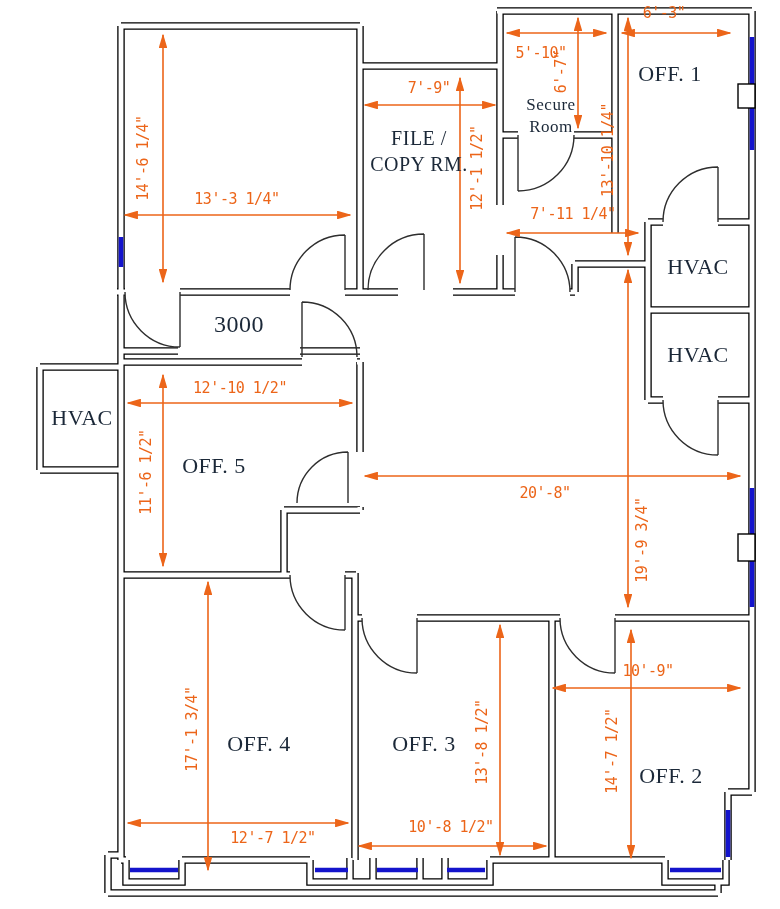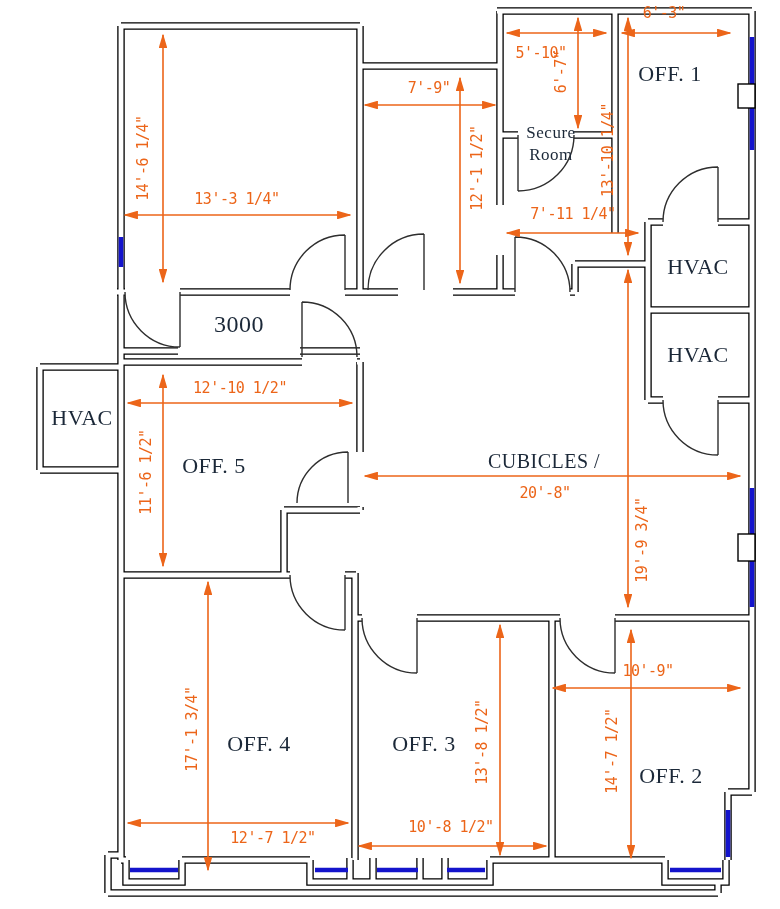--- a/index.html
+++ b/index.html
@@ -14,21 +14,21 @@
   .door{fill:none;stroke:#2e2e2e;stroke-width:1.4;}
   .win{stroke:var(--window,#1414CC);stroke-width:4.6;}
   .mull{fill:#ffffff;stroke:var(--wall,#000);stroke-width:1.4;}
   .dimline{stroke:var(--dimension,#EC6519);stroke-width:1.6;}
   .arrfill{fill:var(--dimension,#EC6519);}
   
   .lbl{position:absolute;transform:translate(-50%,-50%);white-space:nowrap;}
   .room{font-family:Liberation Serif, serif;font-size:20px;color:var(--room-label,#1B2838);letter-spacing:0.5px;}
   .big{font-size:22px;}
   .sm{font-size:17px;}
-  .lines{text-align:center;line-height:1.28;margin-top:28px;}
+  .lines{text-align:center;line-height:1.28;}
   .dim{font-family:"DejaVu Sans Mono",monospace;font-size:15px;color:var(--dimension,#EC6519);letter-spacing:-0.5px;}
   .vert{transform:translate(-50%,-50%) rotate(-90deg);}
 </style>
 </head>
 <body>
 
 <div class="plan">
 
   <svg width="780" height="909" viewBox="0 0 780 909">
     <defs>
@@ -150,35 +150,38 @@
       <line class="dimline" x1="208" y1="582" x2="208" y2="870" marker-start="url(#arr)" marker-end="url(#arr)"></line>
       <line class="dimline" x1="128" y1="823" x2="348" y2="823" marker-start="url(#arr)" marker-end="url(#arr)"></line>
       <line class="dimline" x1="500" y1="625" x2="500" y2="855" marker-start="url(#arr)" marker-end="url(#arr)"></line>
       <line class="dimline" x1="359" y1="846" x2="546" y2="846" marker-start="url(#arr)" marker-end="url(#arr)"></line>
       <line class="dimline" x1="553" y1="688" x2="740" y2="688" marker-start="url(#arr)" marker-end="url(#arr)"></line>
       <line class="dimline" x1="631" y1="630" x2="631" y2="858" marker-start="url(#arr)" marker-end="url(#arr)"></line>
     </g>
   </svg>
 
 
+  <div class="lbl room lines" style="left:419px;top:152px">
+    <div>FILE /</div>
+    <div>COPY RM.</div>
+  </div>
 
   <div class="lbl room sm lines" style="left:551px;top:116px">
     <div>Secure</div>
     <div>Room</div>
   </div>
 
   <div class="lbl room big" style="left:670px;top:74px">OFF. 1</div>
   <div class="lbl room big" style="left:698px;top:267px">HVAC</div>
   <div class="lbl room big" style="left:698px;top:355px">HVAC</div>
   <div class="lbl room big" style="left:82px;top:418px">HVAC</div>
   <div class="lbl room big" style="left:214px;top:466px">OFF. 5</div>
   <div class="lbl room big" style="left:239px;top:324px;font-size:24px">3000</div>
 
   <div class="lbl room lines" style="left:544px;top:434px">
-    <div>CUBICLES /</div>
   </div>
 
   <div class="lbl room big" style="left:259px;top:744px">OFF. 4</div>
   <div class="lbl room big" style="left:424px;top:744px">OFF. 3</div>
   <div class="lbl room big" style="left:671px;top:776px">OFF. 2</div>
 
   <div class="lbl dim" style="left:237px;top:199px">13'-3 1/4"</div>
   <div class="lbl dim vert" style="left:143px;top:158px">14'-6 1/4"</div>
   <div class="lbl dim" style="left:429px;top:88px">7'-9"</div>
   <div class="lbl dim vert" style="left:477px;top:168px">12'-1 1/2"</div>

